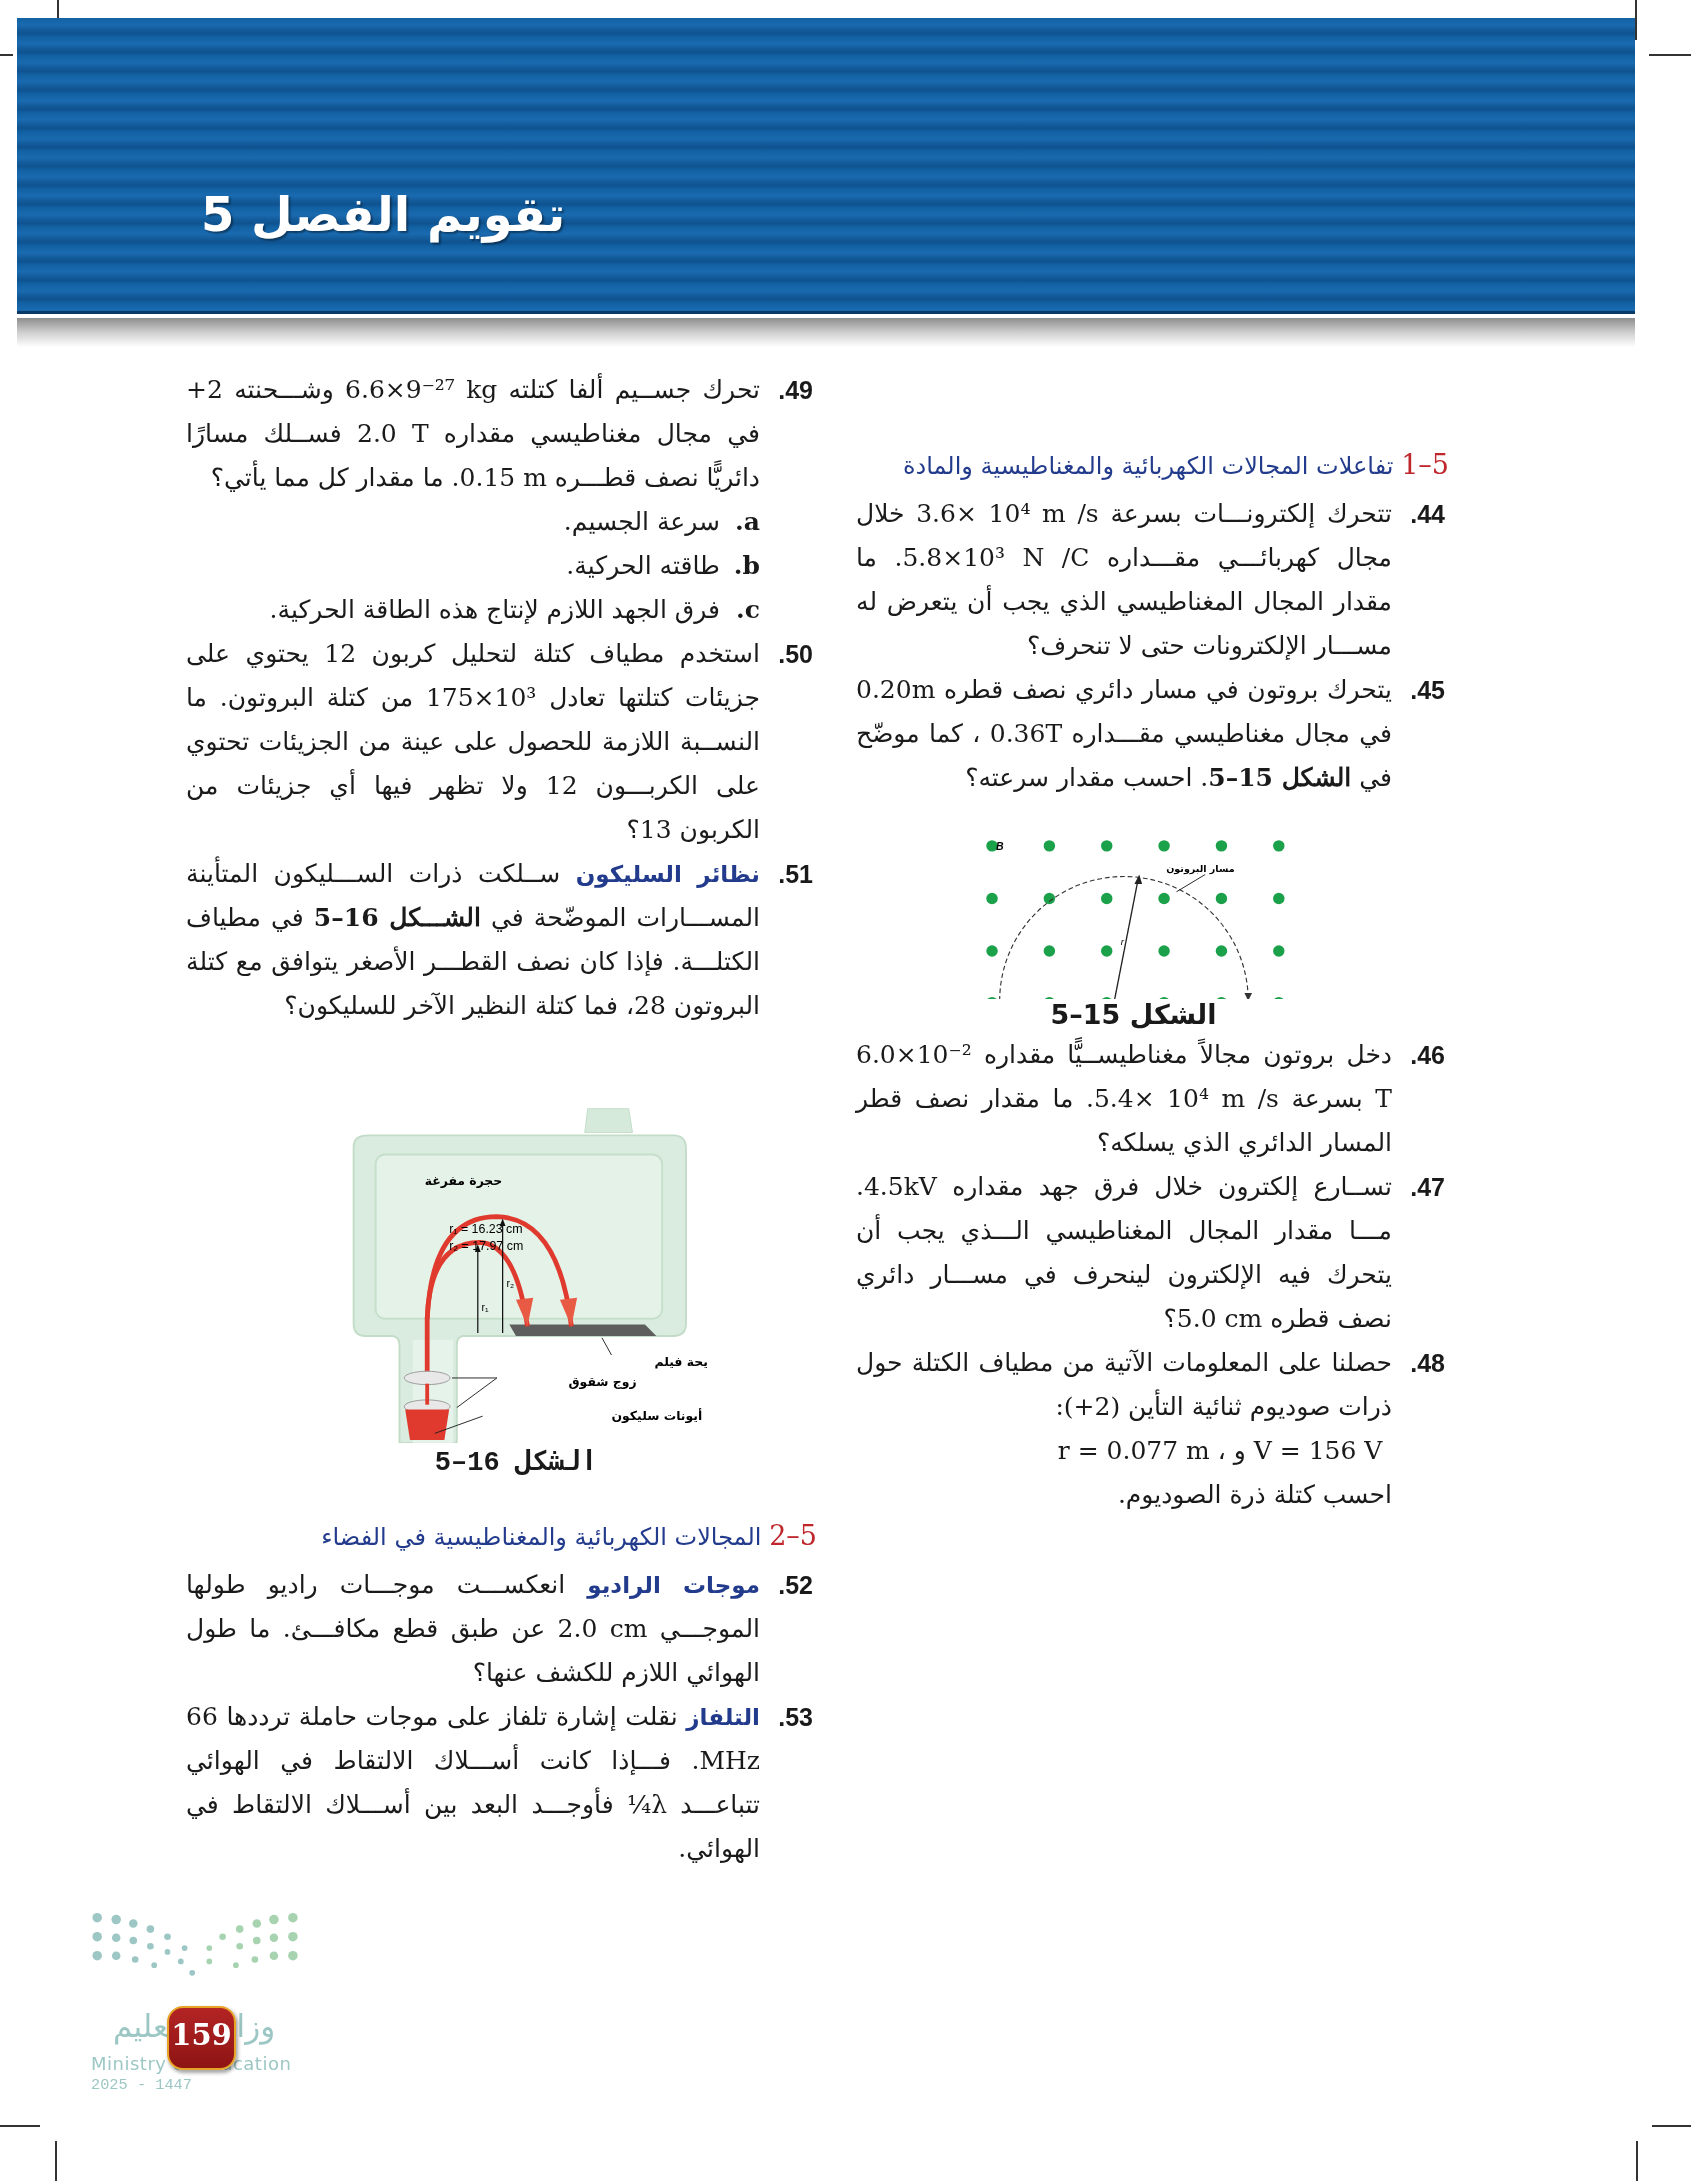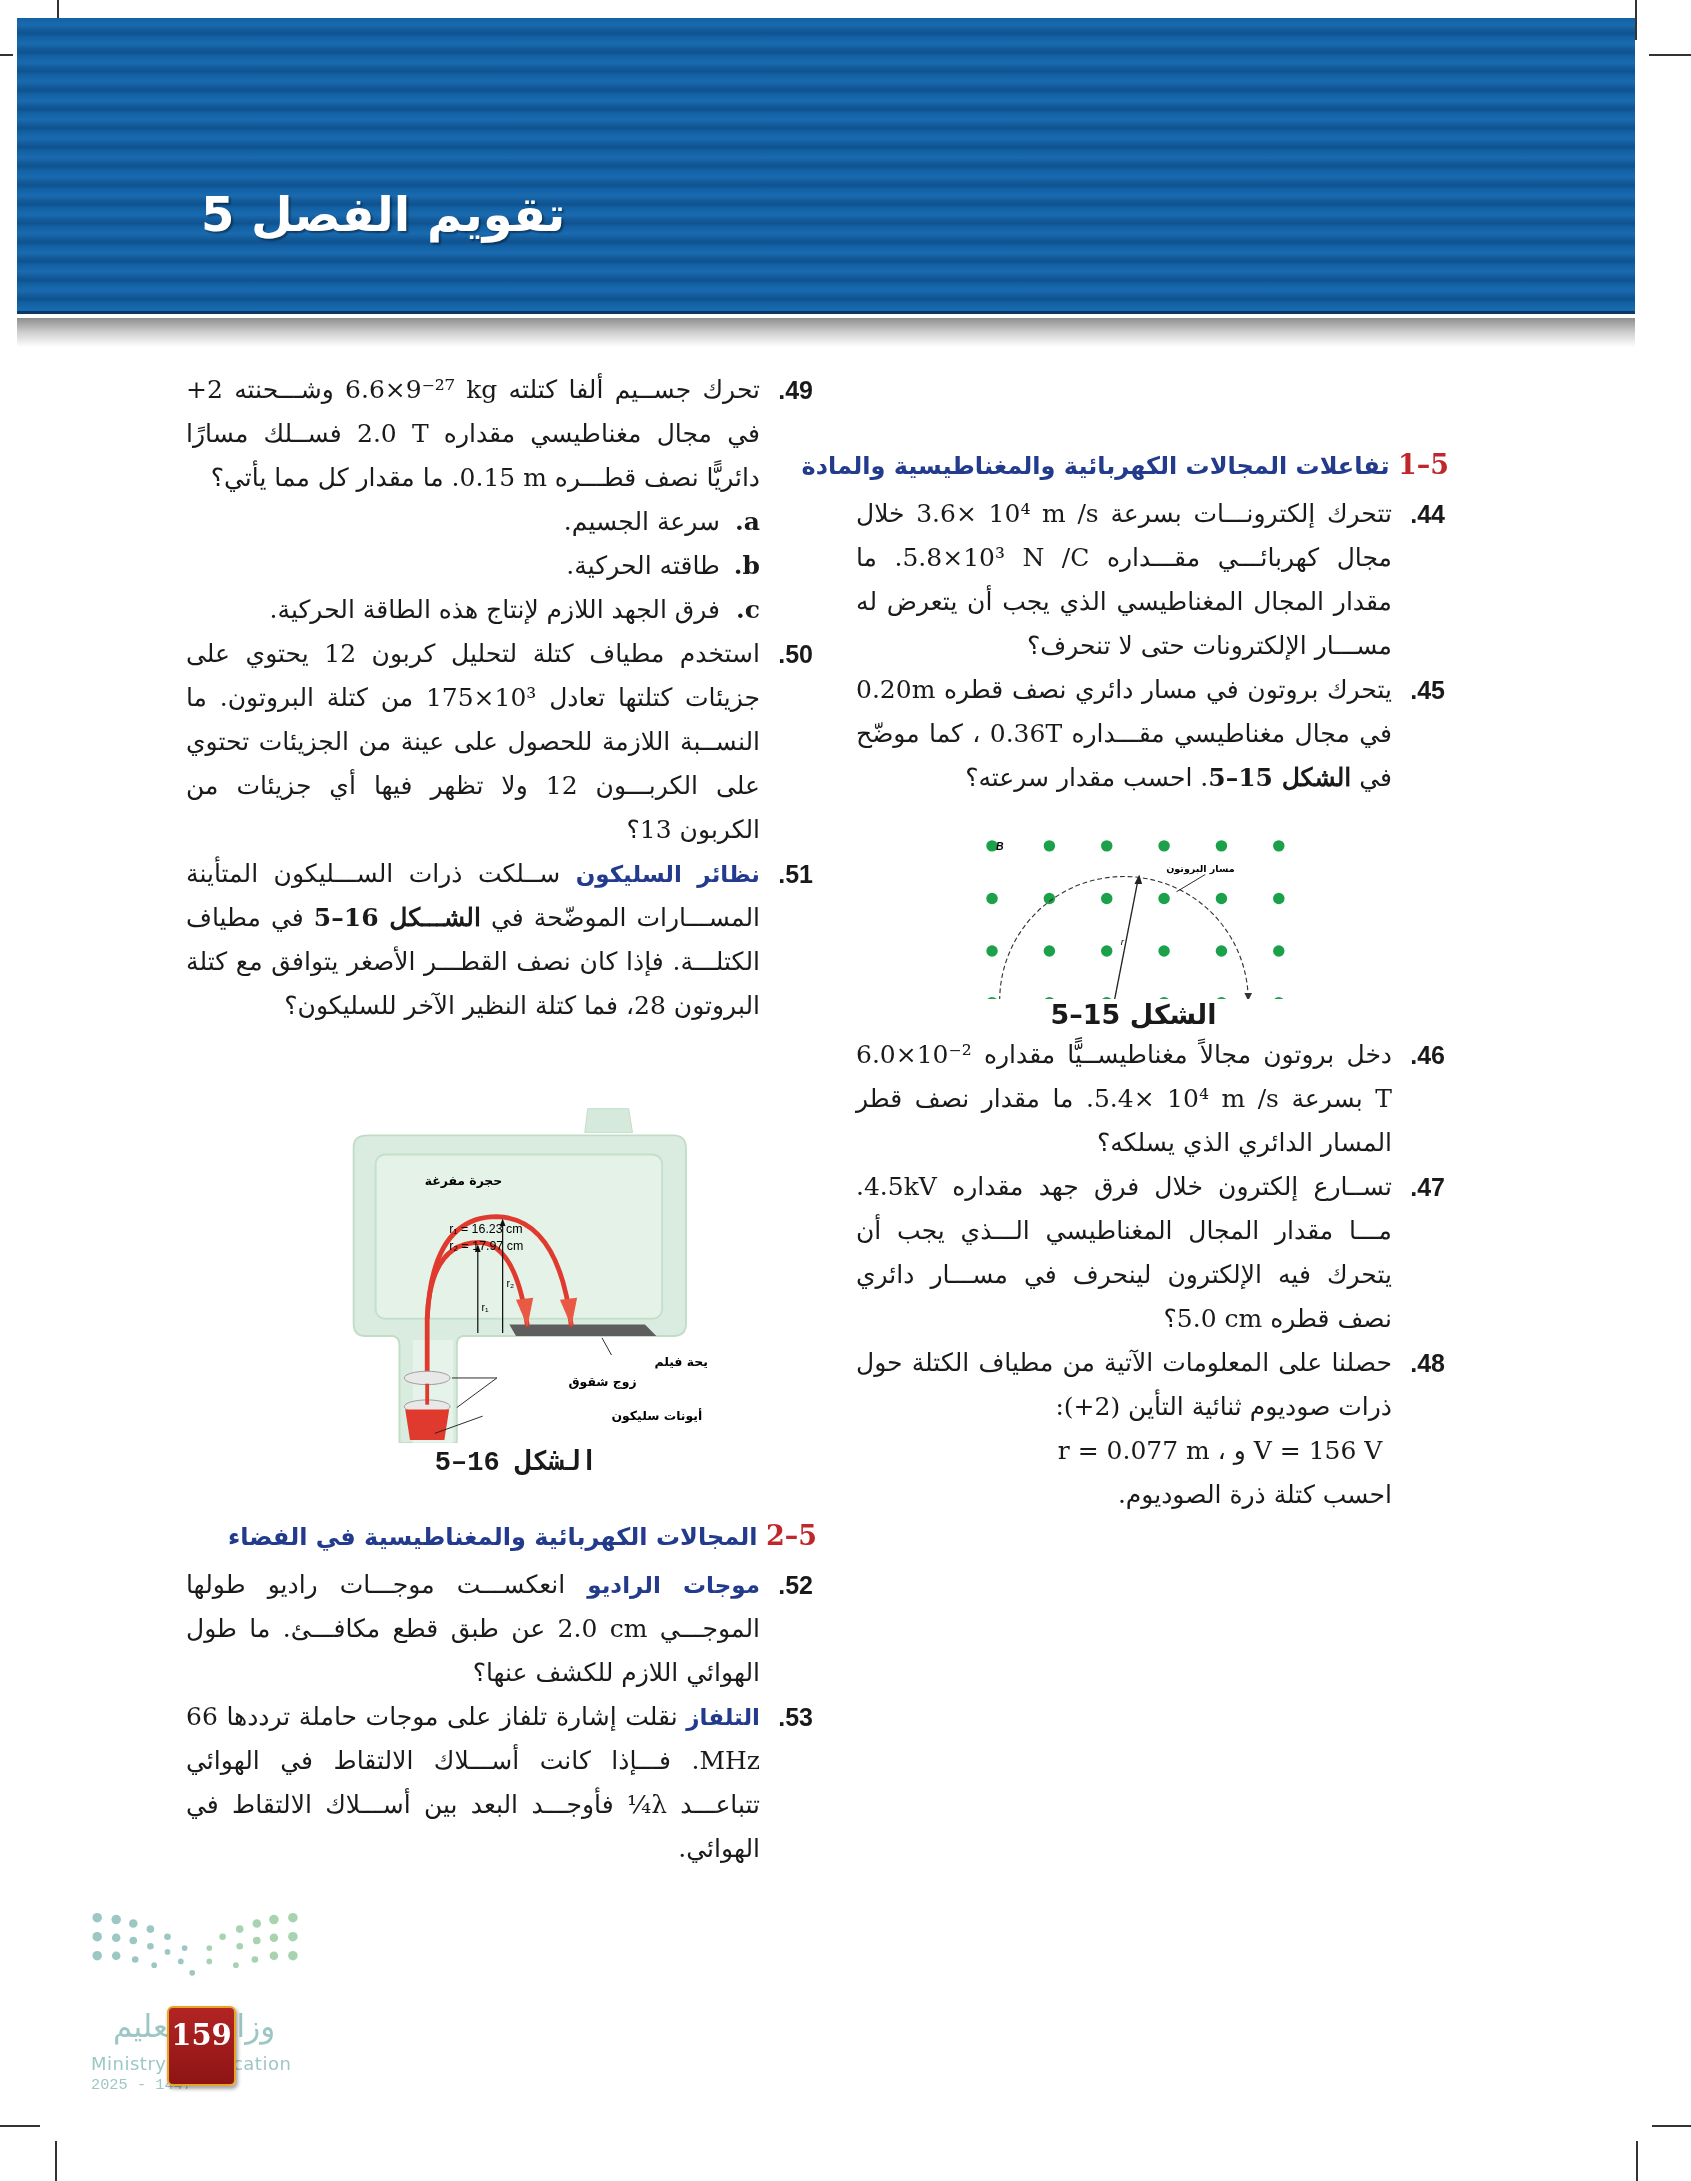--- a/index.html
+++ b/index.html
@@ -28,21 +28,21 @@
   
   .col { position: absolute; direction: rtl; text-align: justify; }
   .col-right { left: 856px; width: 593px; top: 449px; }
   .col-left { left: 186px; width: 631px; top: 368px; }
 
   .mastery-heading {
     font-family: "DejaVu Sans", sans-serif; font-weight: bold; font-size: 23px;
     color: #c0272d; margin-bottom: 57px;
   }
   .section-heading {
-    font-family: "DejaVu Sans", sans-serif; font-weight: bold; font-size: 24px;
+    font-family: "DejaVu Sans", sans-serif; font-weight: normal; font-size: 24px;
     color: #233b8c; margin-bottom: 11.5px; white-space: nowrap;
   }
   .section-heading .num { color: #c0272d; font-family: "DejaVu Serif", serif; font-size: 27px; }
 
   .problem { position: relative; padding-right: 57px; font-size: 25px; line-height: 44px; margin-bottom: 0; }
   .problem .pnum { position: absolute; right: 4px; top: 0; font-weight: bold; font-family: Liberation Sans, sans-serif; }
   .problem .kw { color: #233b8c; font-family: "DejaVu Sans", sans-serif; font-weight: bold; font-size: 23px; }
   .problem .ref { font-weight: bold; }
   .eq { direction: ltr; unicode-bidi: embed; }
 
@@ -73,23 +73,23 @@
   }
   .moe-en {
     position: absolute; left: 0; top: 141px; font-family: "DejaVu Sans", sans-serif;
     font-size: 18px; color: #9cc7c4; letter-spacing: 0.5px;
   }
   .moe-year {
     position: absolute; left: 0; top: 164px; font-family: Liberation Mono, monospace;
     font-size: 15.3px; color: #9cc7c4;
   }
   .page-badge {
-    position: absolute; left: 76px; top: 94px; width: 69px; height: 80px;
+    position: absolute; left: 76px; top: 94px; width: 69px; height: 64px;
     background: linear-gradient(180deg, #b32424 0%, #8e1414 100%);
-    border: 2.9px solid #e7a528; border-radius: 6px;
+    border: 2.9px solid #e7a528; border-radius: 16px;
     box-shadow: 1.9px 2.9px 3.8px rgba(0,0,0,0.35);
     color: #fff; font-weight: bold; font-size: 29px; text-align: center; line-height: 55px;
     font-family: "DejaVu Serif", serif;
   }
 </style>
 </head>
 <body>
 
 <div class="crop" style="left:57px;top:0;width:1.9px;height:40px;"></div>
 <div class="crop" style="left:1635px;top:0;width:1.9px;height:40px;"></div>

